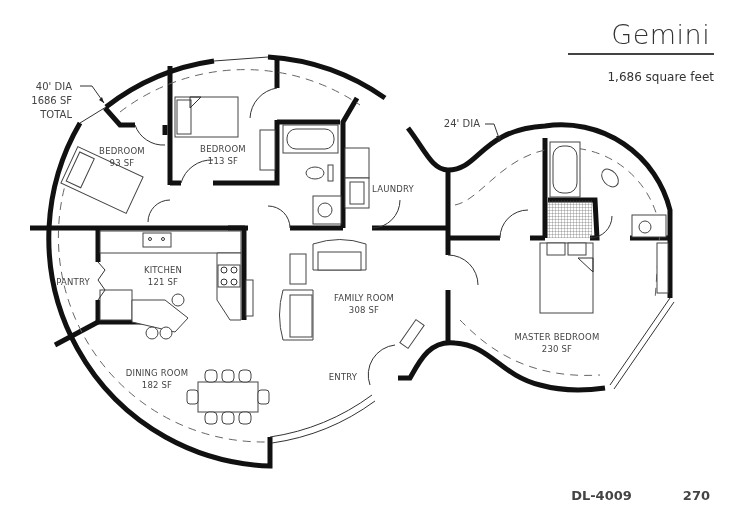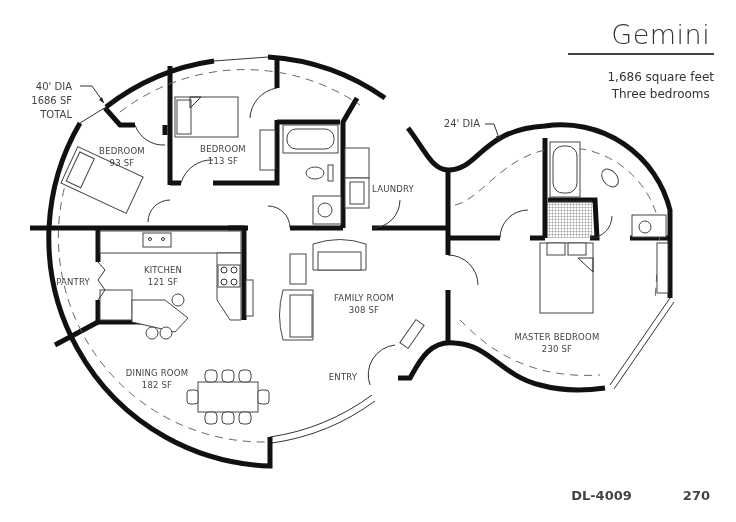--- a/index.html
+++ b/index.html
@@ -229,21 +229,20 @@
     <path class="thin" d="M485,124 L494,124 L500,141" stroke-width="1.2"></path>
     <path d="M500,142 L496,136 L501,136 Z" fill="#222"></path>
   </g>
 </svg>
 
 <div class="title-block">
   <div class="title">Gemini</div>
   <div class="rule"></div>
   <div class="specs">
     <div>1,686 square feet</div>
-    <div>Three bedrooms</div>
   </div>
 </div>
 
 <div class="footer">
   <span>DL-4009</span>
   <span style="display:inline-block;width:14px"></span>
   <span>270</span>
 </div>
 
 </body></html>

